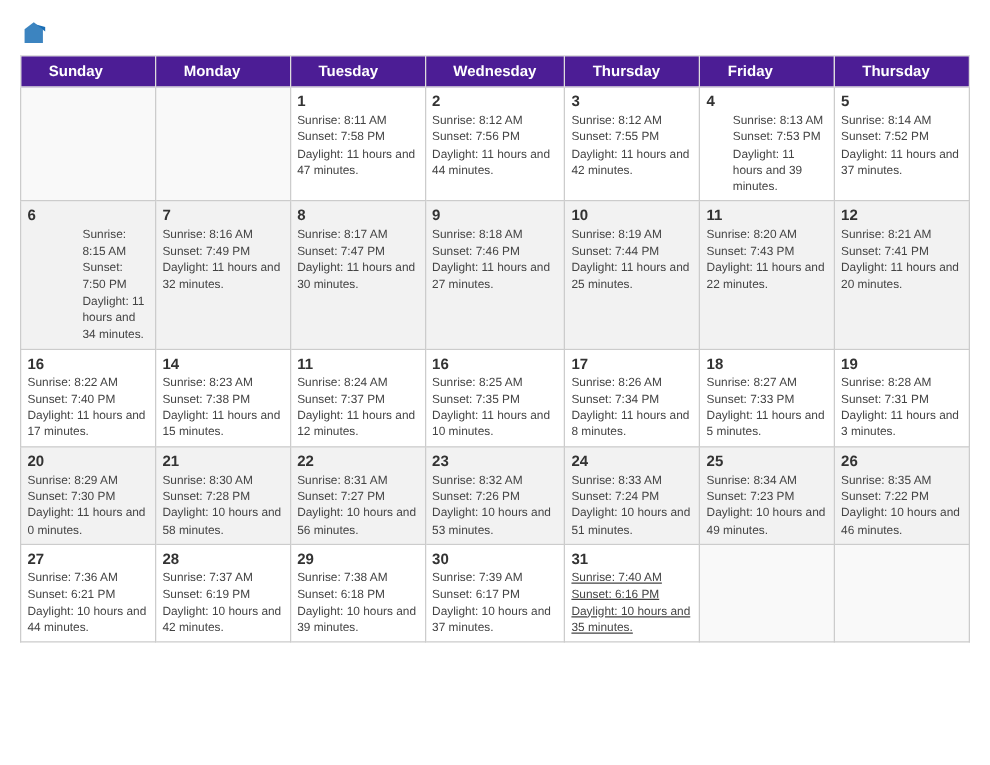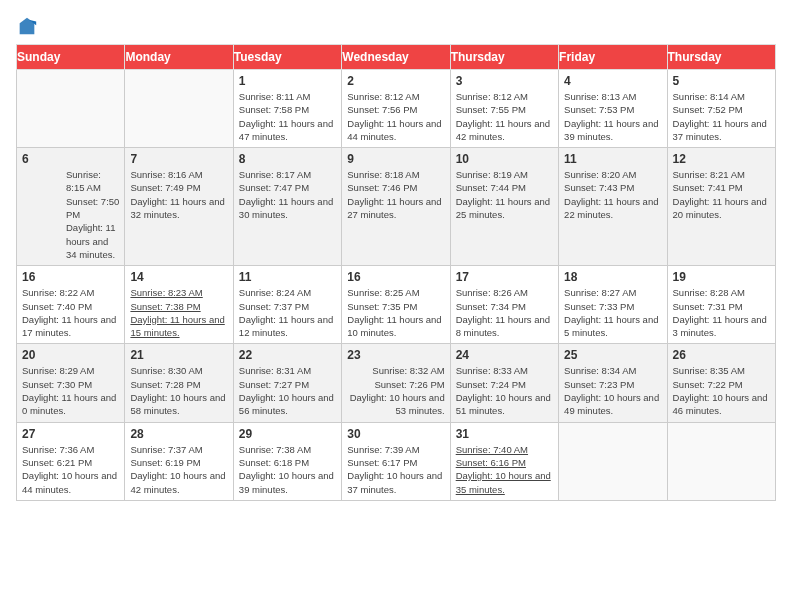--- a/index.html
+++ b/index.html
@@ -29,25 +29,25 @@
     }
     .title-section { text-align: right; }
     .month-title { font-size: 32px; font-weight: bold; color: #333; line-height: 1.1; }
     .location-title { font-size: 14px; color: #555; margin-top: 2px; }
     .calendar {
       width: 100%;
       border-collapse: collapse;
       margin-top: 6px;
     }
     .calendar th {
-      background: #ef4444;
+      background: #4c1d95;
       color: #fff;
       font-size: 12px;
       font-weight: bold;
-      padding: 5px 0;
+      padding: 5px 22px;
       text-align: left;
       border: 1px solid #ddd;
     }
     .calendar td {
       border: 1px solid #ccc;
       vertical-align: top;
       padding: 4px 5px;
       font-size: 10px;
       color: #333;
       width: calc(100% / 7);
@@ -117,21 +117,21 @@
 Daylight: 11 hours and 44 minutes.</div>
         </td>
         <td>
           <div class="day-number">3</div>
           <div class="day-info" style="white-space: pre-line;">Sunrise: 8:12 AM
 Sunset: 7:55 PM
 Daylight: 11 hours and 42 minutes.</div>
         </td>
         <td>
           <div class="day-number">4</div>
-          <div class="day-info" style="white-space: pre-line;">Sunrise: 8:13 AM
+          <div class="day-info" style="white-space: pre-line; margin-left: 21px;">Sunrise: 8:13 AM
 Sunset: 7:53 PM
 Daylight: 11 hours and 39 minutes.</div>
         </td>
         <td>
           <div class="day-number">5</div>
           <div class="day-info" style="white-space: pre-line;">Sunrise: 8:14 AM
 Sunset: 7:52 PM
 Daylight: 11 hours and 37 minutes.</div>
         </td>
       </tr>
@@ -181,21 +181,21 @@
       </tr>
       <tr>
         <td>
           <div class="day-number">16</div>
           <div class="day-info" style="white-space: pre-line;">Sunrise: 8:22 AM
 Sunset: 7:40 PM
 Daylight: 11 hours and 17 minutes.</div>
         </td>
         <td>
           <div class="day-number">14</div>
-          <div class="day-info" style="white-space: pre-line; text-decoration: underline;">Sunrise: 8:23 AM
+          <div class="day-info" style="white-space: pre-line;">Sunrise: 8:23 AM
 Sunset: 7:38 PM
 Daylight: 11 hours and 15 minutes.</div>
         </td>
         <td>
           <div class="day-number">11</div>
           <div class="day-info" style="white-space: pre-line;">Sunrise: 8:24 AM
 Sunset: 7:37 PM
 Daylight: 11 hours and 12 minutes.</div>
         </td>
         <td>
@@ -237,21 +237,21 @@
 Daylight: 10 hours and 58 minutes.</div>
         </td>
         <td>
           <div class="day-number">22</div>
           <div class="day-info" style="white-space: pre-line;">Sunrise: 8:31 AM
 Sunset: 7:27 PM
 Daylight: 10 hours and 56 minutes.</div>
         </td>
         <td>
           <div class="day-number">23</div>
-          <div class="day-info" style="white-space: pre-line; text-align: right;">Sunrise: 8:32 AM
+          <div class="day-info" style="white-space: pre-line;">Sunrise: 8:32 AM
 Sunset: 7:26 PM
 Daylight: 10 hours and 53 minutes.</div>
         </td>
         <td>
           <div class="day-number">24</div>
           <div class="day-info" style="white-space: pre-line;">Sunrise: 8:33 AM
 Sunset: 7:24 PM
 Daylight: 10 hours and 51 minutes.</div>
         </td>
         <td>

